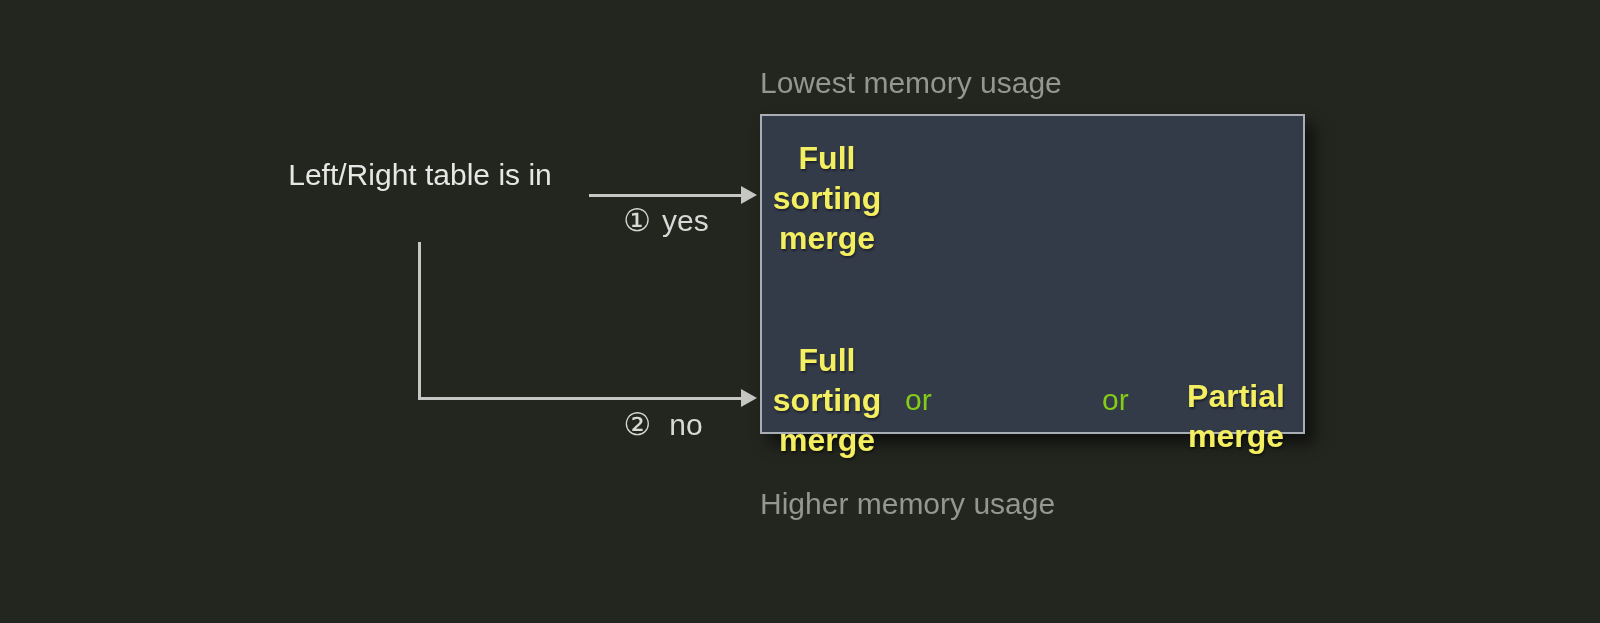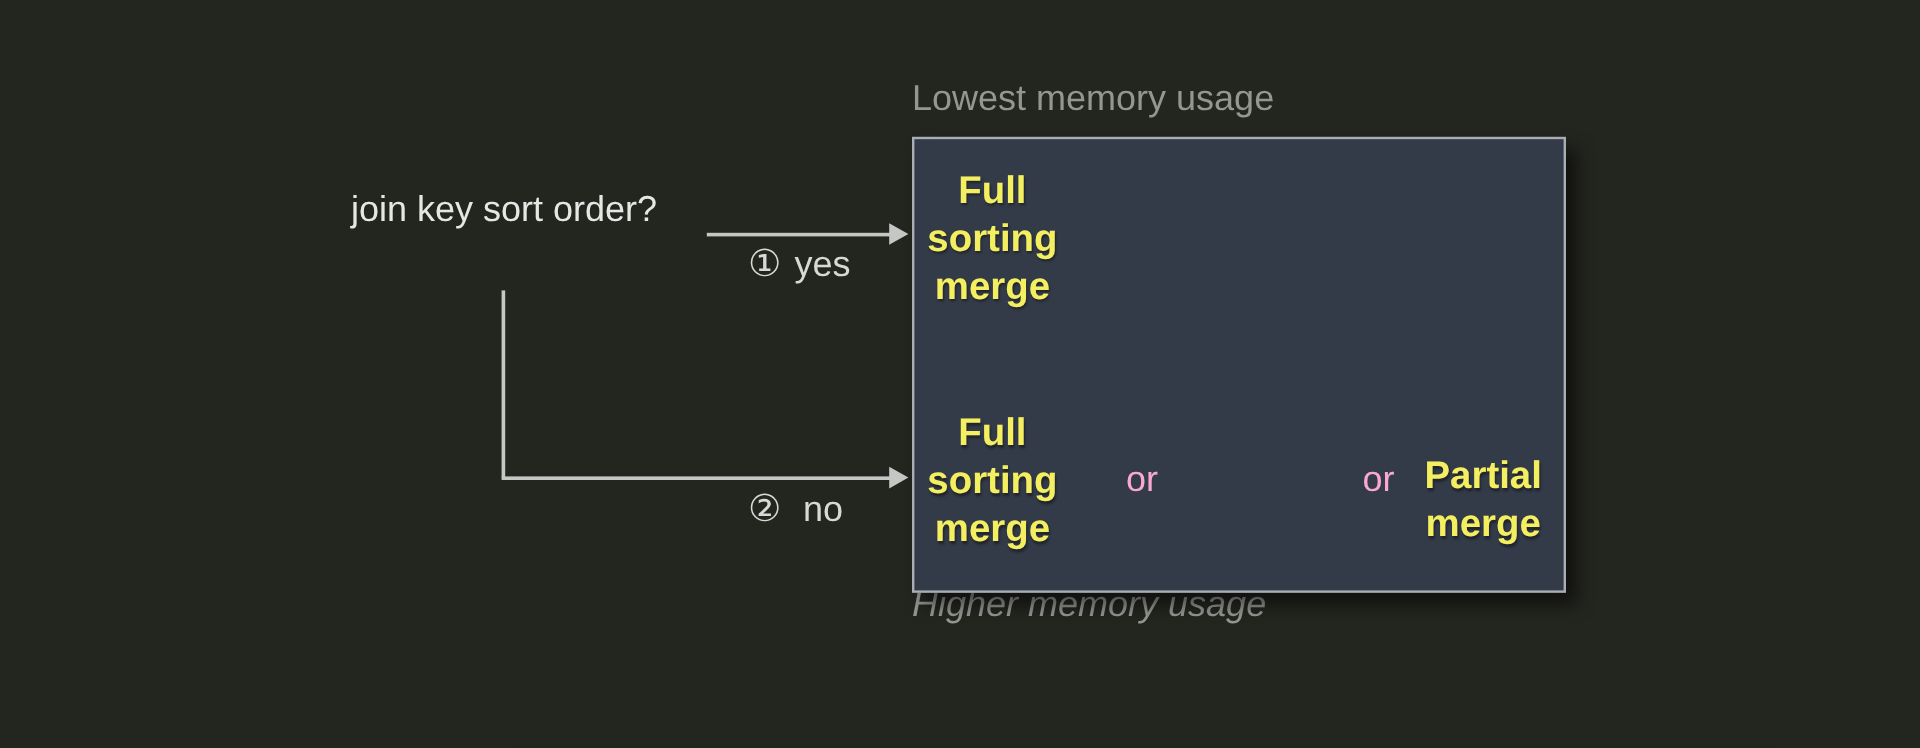--- a/index.html
+++ b/index.html
@@ -66,67 +66,67 @@
   
   .caption {
     position: absolute;
     left: 760px;
     width: 545px;
     text-align: left;
     font-size: 30px;
     color: #949692;
   }
   .caption-top    { top: 66px; }
-  .caption-bottom { top: 487px; font-style: italic; }
+  .caption-bottom { top: 487px; }
 
   
   .algo-box {
     position: absolute;
     left: 760px;
     top: 114px;
     width: 545px;
-    height: 380px;
+    height: 320px;
     box-sizing: border-box;
     background: #333a48;
     border: 2px solid #a9aeb4;
     box-shadow: 9px 10px 14px rgba(0, 0, 0, 0.55);
   }
   .algo {
     position: absolute;
     width: 130px;
     text-align: center;
     font-size: 32px;
     line-height: 40px;
     font-weight: bold;
     color: #f4ef60;
     white-space: pre-line;
     text-shadow: 1px 2px 2px rgba(0, 0, 0, 0.4);
   }
   .or-label {
     position: absolute;
     width: 60px;
-    text-align: right;
+    text-align: left;
     font-size: 30px;
     line-height: 40px;
-    color: #f9a8d4;
+    color: #84cc16;
   }
   .algo-sorted      { left: 0px;   top: 22px;  }
   .algo-unsorted-1  { left: 0px;   top: 224px; }
   .or-1             { left: 143px; top: 264px; }
   .algo-unsorted-2  { left: 204px; top: 244px; }
   .or-2             { left: 340px; top: 264px; }
   .algo-unsorted-3  { left: 409px; top: 260px; }
 </style>
 </head>
 <body>
 
 <div class="stage">
 
   <div class="question">
-    <div>join key sort order?</div>
+    <div>Left/Right table is in</div>
   </div>
 
   <div class="cline v-line"></div>
   <div class="cline yes-line"></div>
   <div class="arrowhead yes-arrow"></div>
   <div class="cline no-line"></div>
   <div class="arrowhead no-arrow"></div>
 
   <div class="branch-label branch-yes">
     <span class="marker">①</span>

